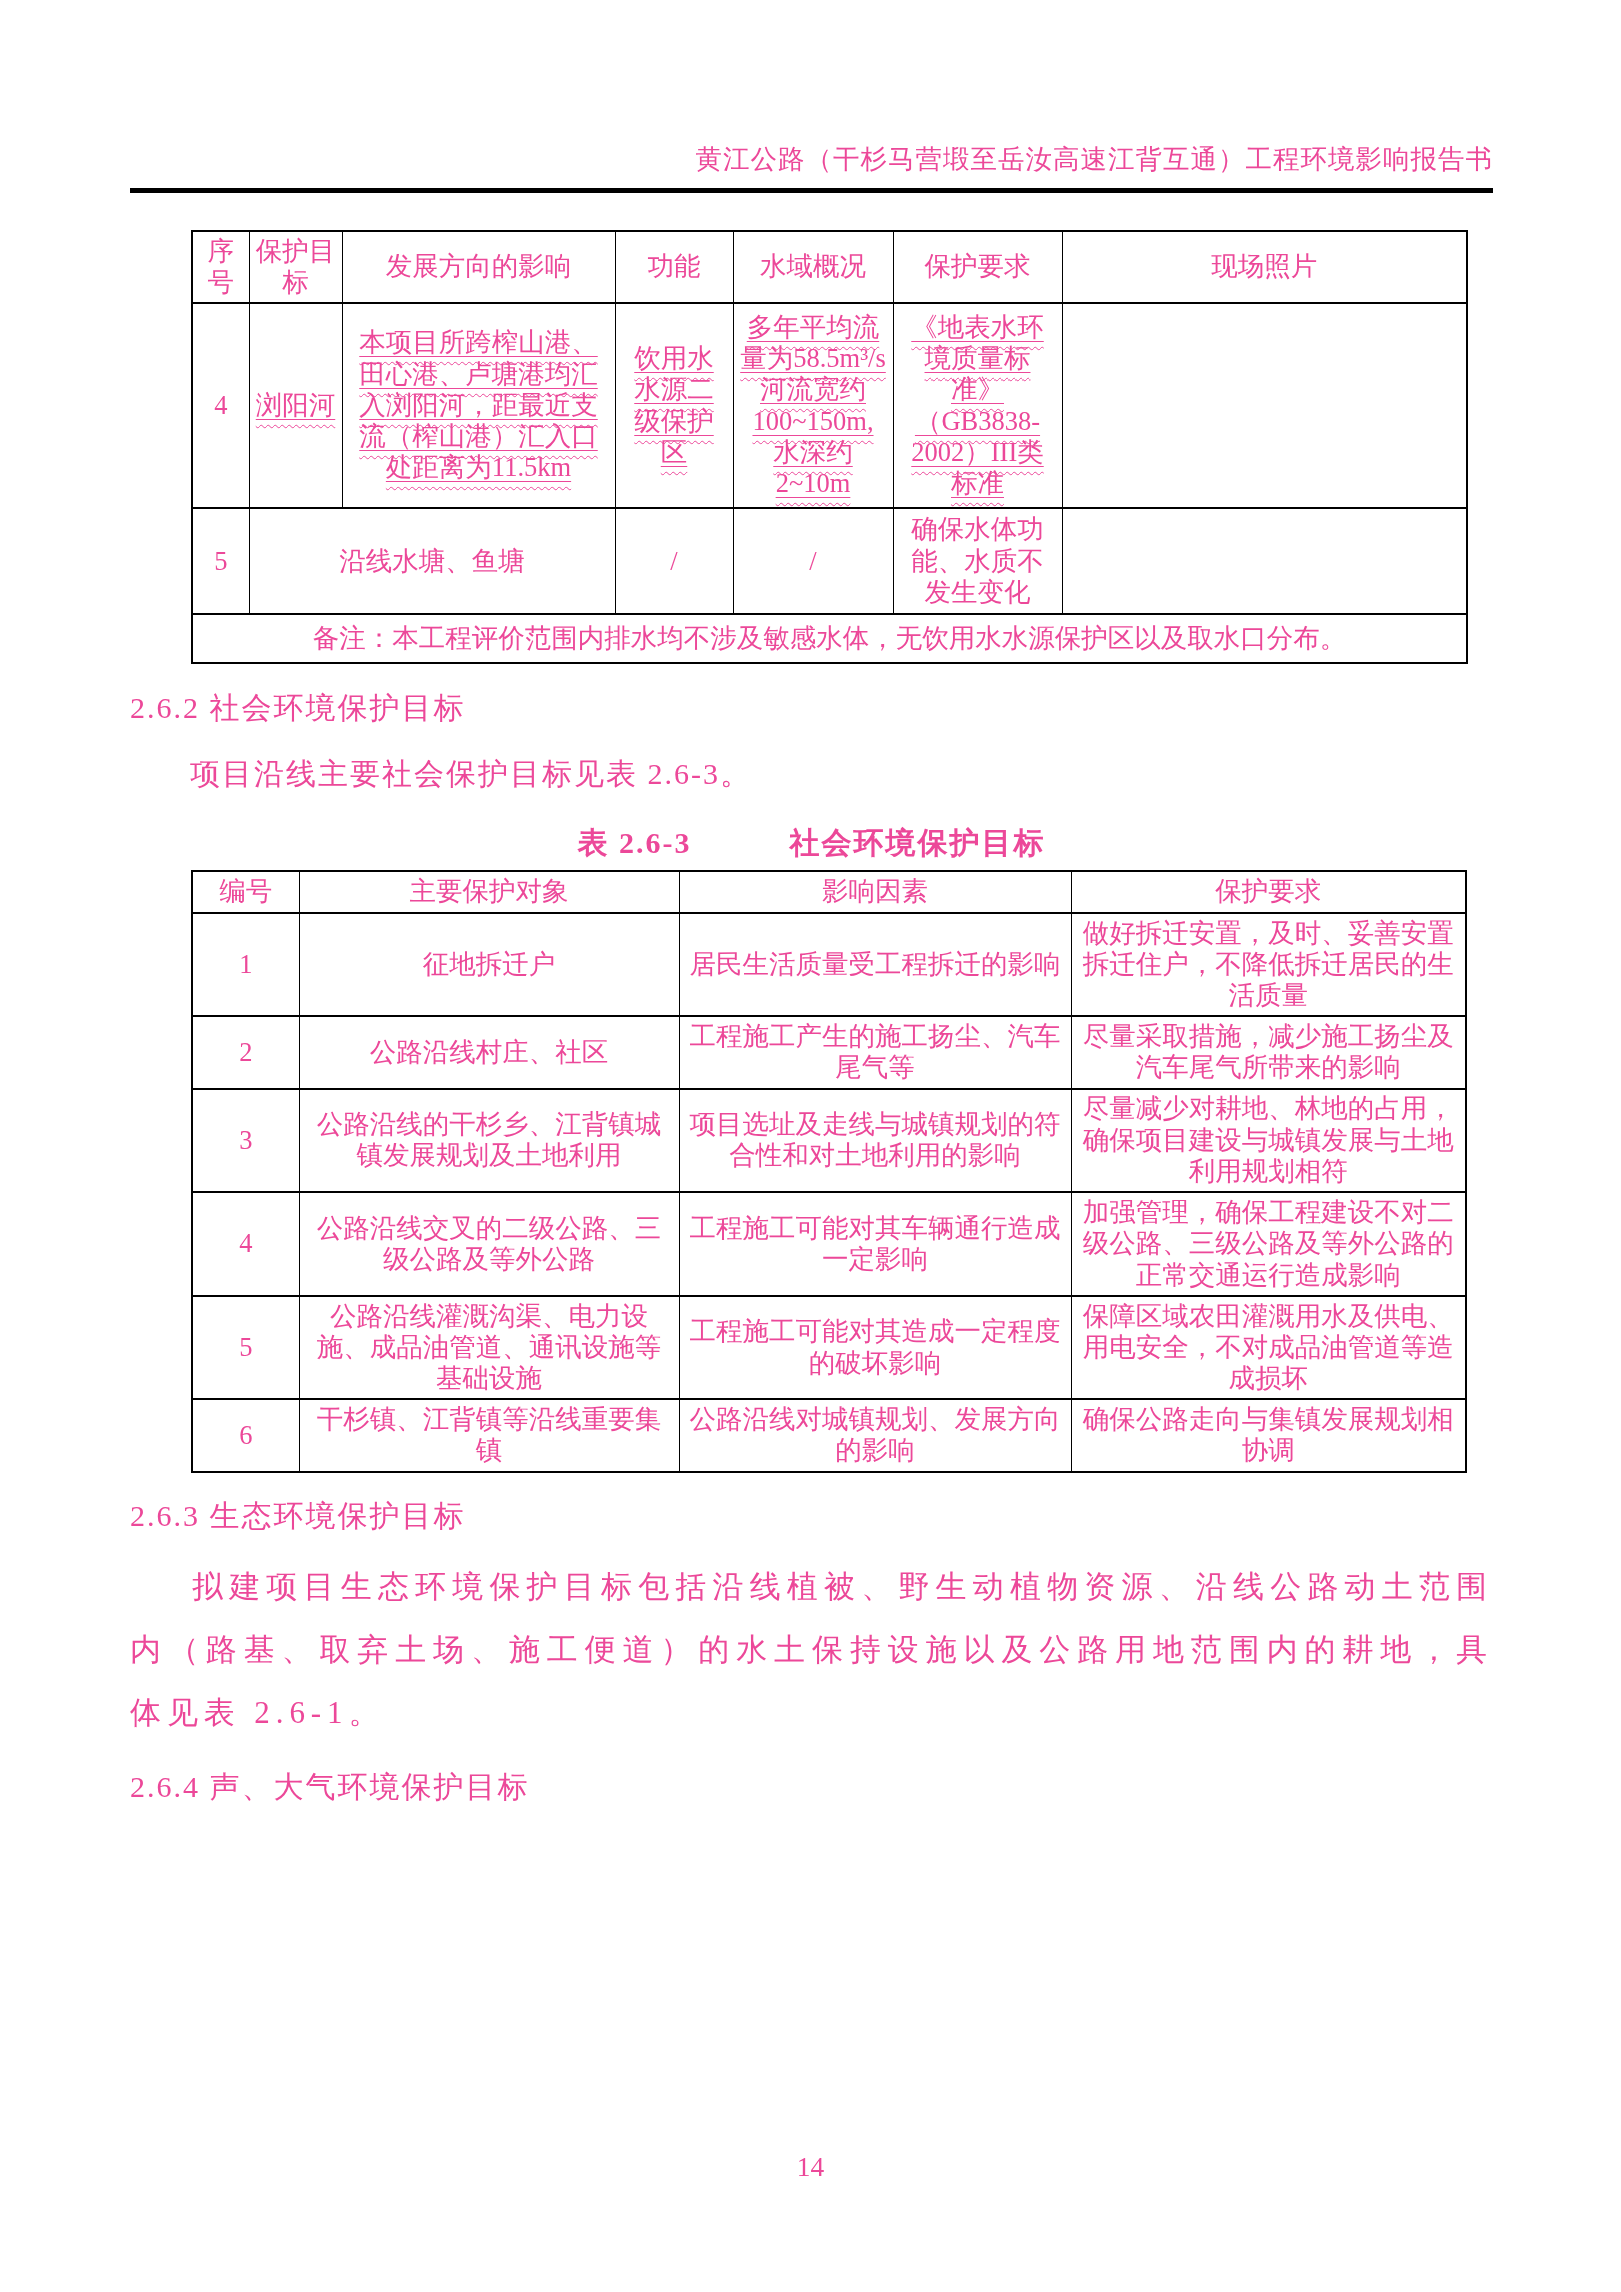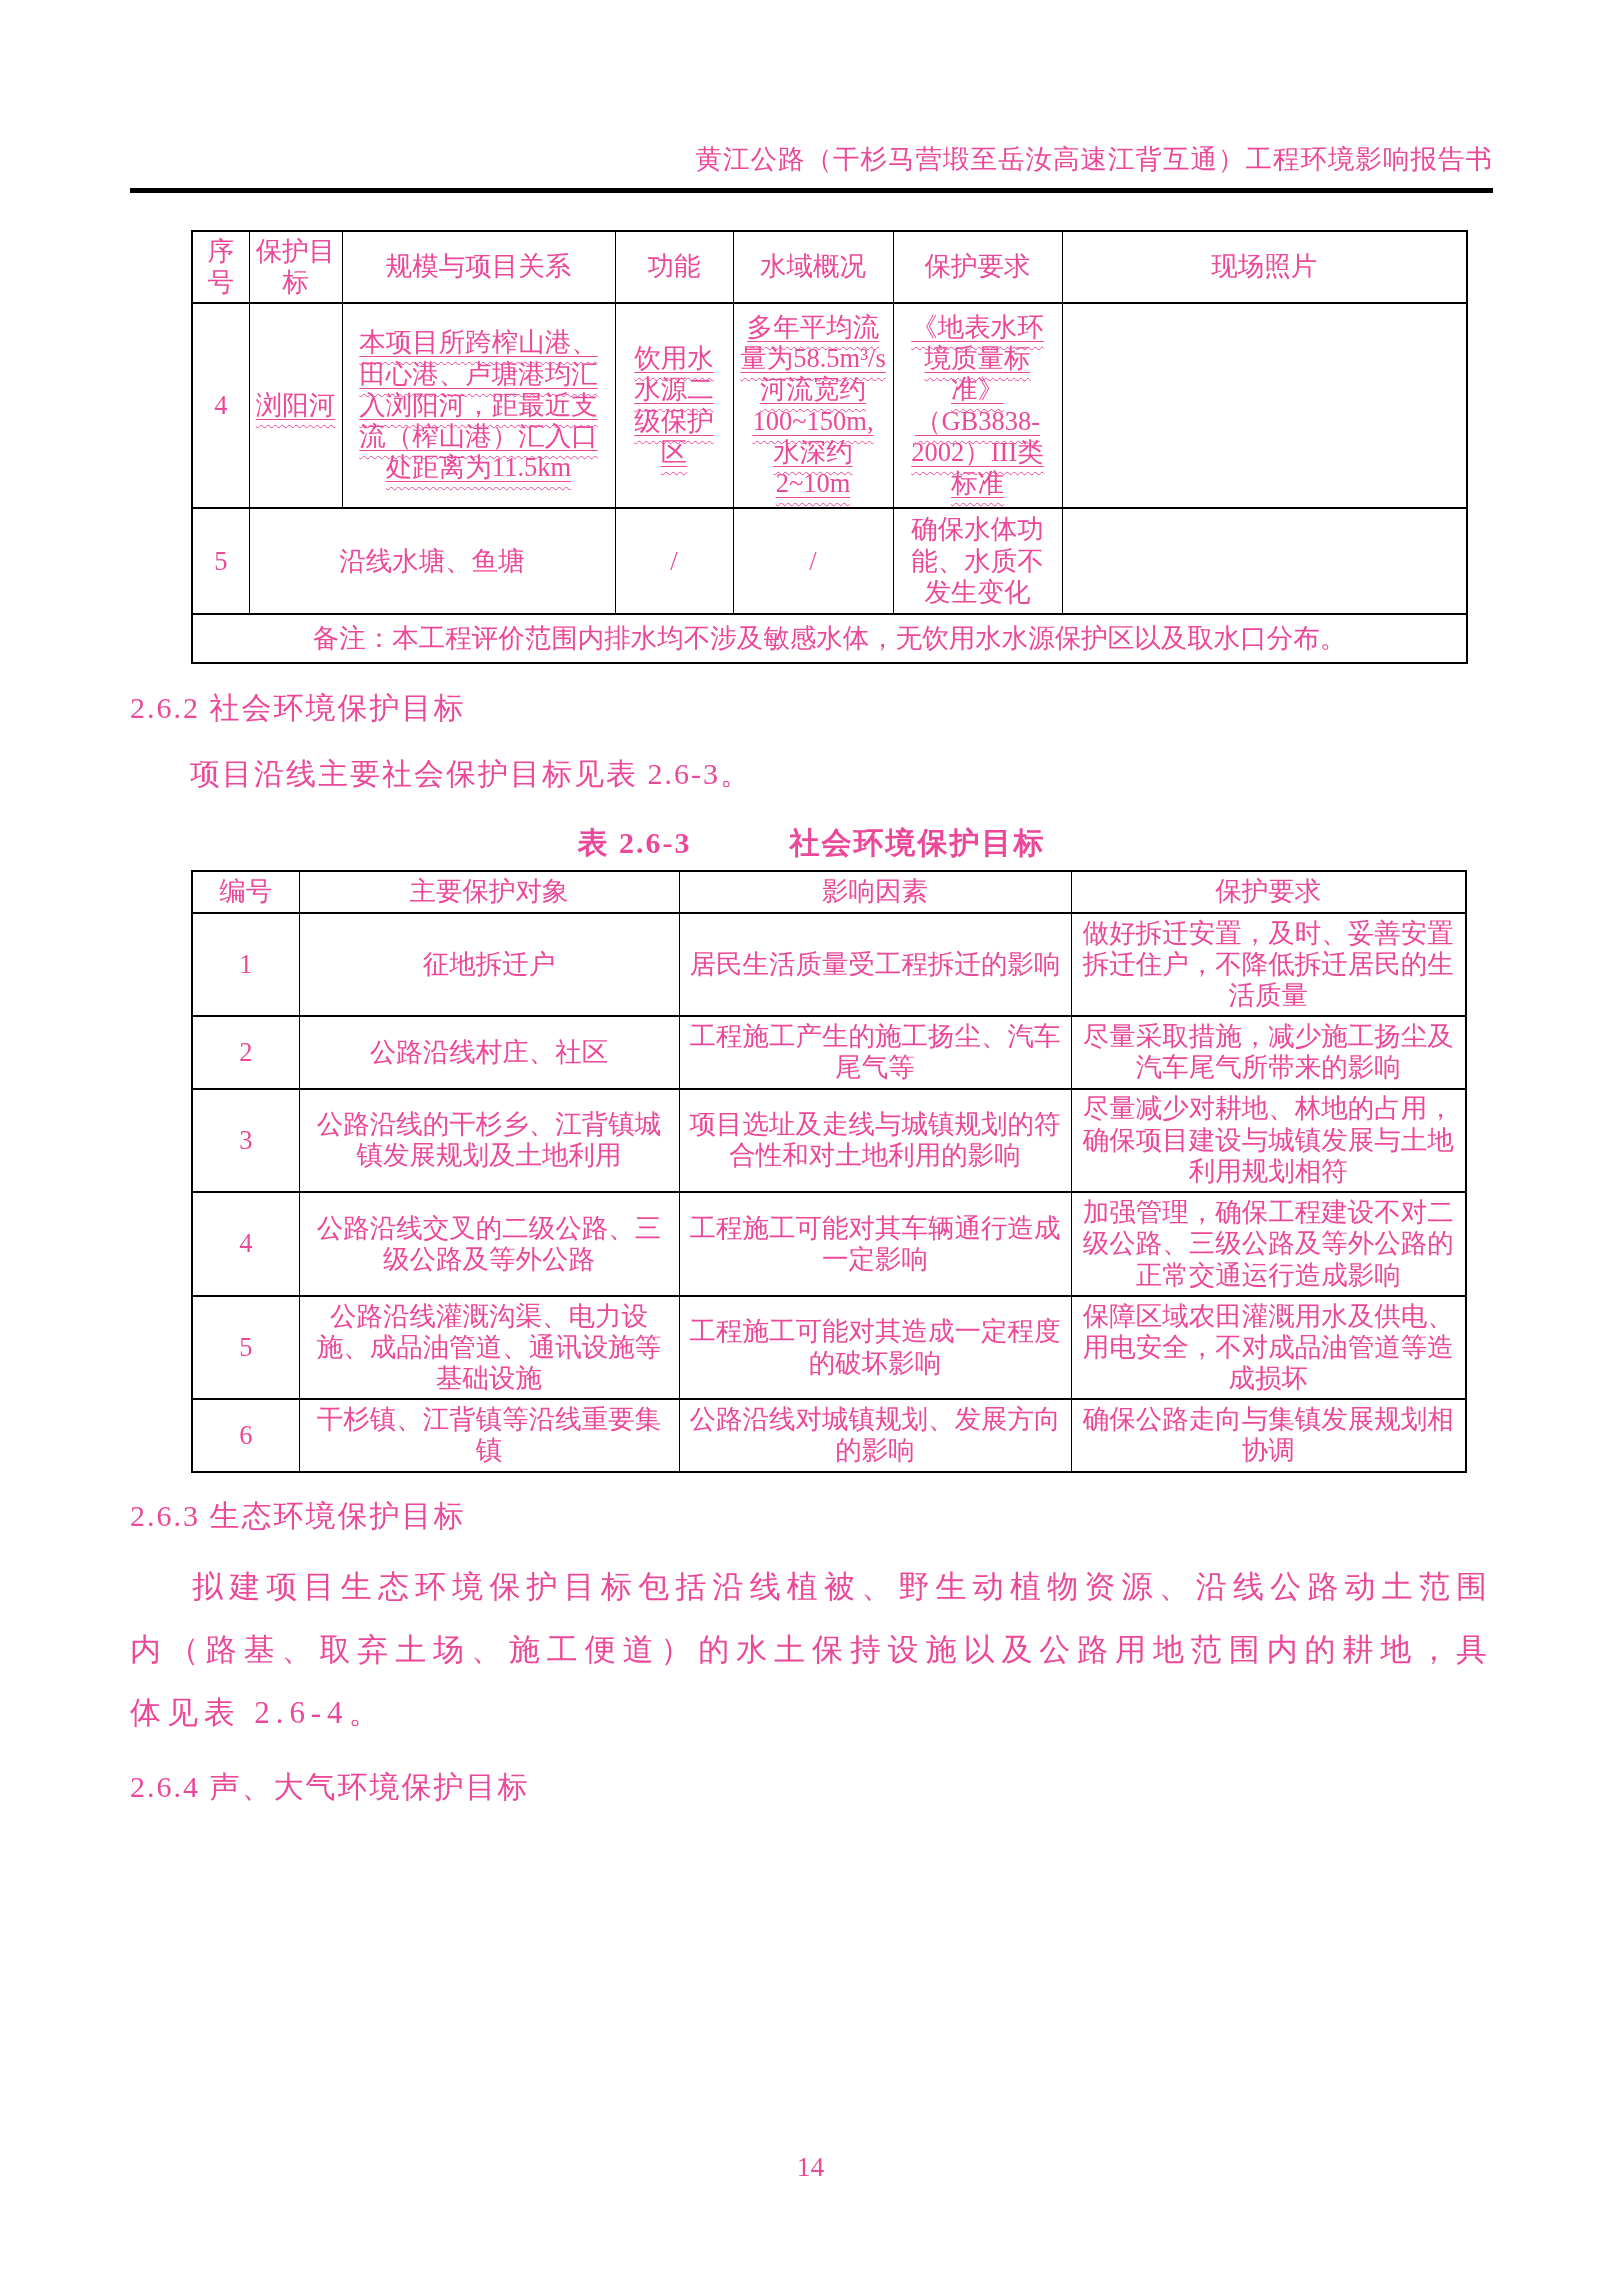--- a/index.html
+++ b/index.html
@@ -130,21 +130,21 @@
         <col style="width:273px">
         <col style="width:118px">
       <col style="width:160px">
         <col style="width:169px">
         <col style="width:405px">
     </colgroup>
     <tbody>
         <tr>
       <th>序号</th>
       <th>保护目标</th>
-      <th>规模与项目关系</th>
+      <th>发展方向的影响</th>
       <th>功能</th>
       <th>水域概况</th>
       <th>保护要求</th>
       <th>现场照片</th>
     </tr>
     <tr class="row-main">
       <td>4</td>
       <td><span class="ul"><span class="wavy">浏阳河</span></span></td>
       <td><span class="ul"><span class="wavy">本项目所跨榨山港、田心港、卢塘港均汇入浏阳河，距最近支流（榨山港）汇入口处距离为11.5km</span></span></td>
       <td><span class="ul"><span class="wavy">饮用水水源二级保护区</span></span></td>
@@ -220,20 +220,20 @@
     <tr>
       <td>6</td>
       <td>干杉镇、江背镇等沿线重要集镇</td>
       <td>公路沿线对城镇规划、发展方向的影响</td>
       <td>确保公路走向与集镇发展规划相协调</td>
     </tr>
   </tbody>
     </table>
 
   <div class="sect-heading">2.6.3 生态环境保护目标</div>
-  <div class="body-par-spread">拟建项目生态环境保护目标包括沿线植被、野生动植物资源、沿线公路动土范围内（路基、取弃土场、施工便道）的水土保持设施以及公路用地范围内的耕地，具体见表 2.6-4。</div>
+  <div class="body-par-spread">拟建项目生态环境保护目标包括沿线植被、野生动植物资源、沿线公路动土范围内（路基、取弃土场、施工便道）的水土保持设施以及公路用地范围内的耕地，具体见表 2.6-1。</div>
 
   <div class="sect-heading">2.6.4 声、大气环境保护目标</div>
 
   <div class="page-number">14</div>
 
 </div>
 
 
 </body></html>

